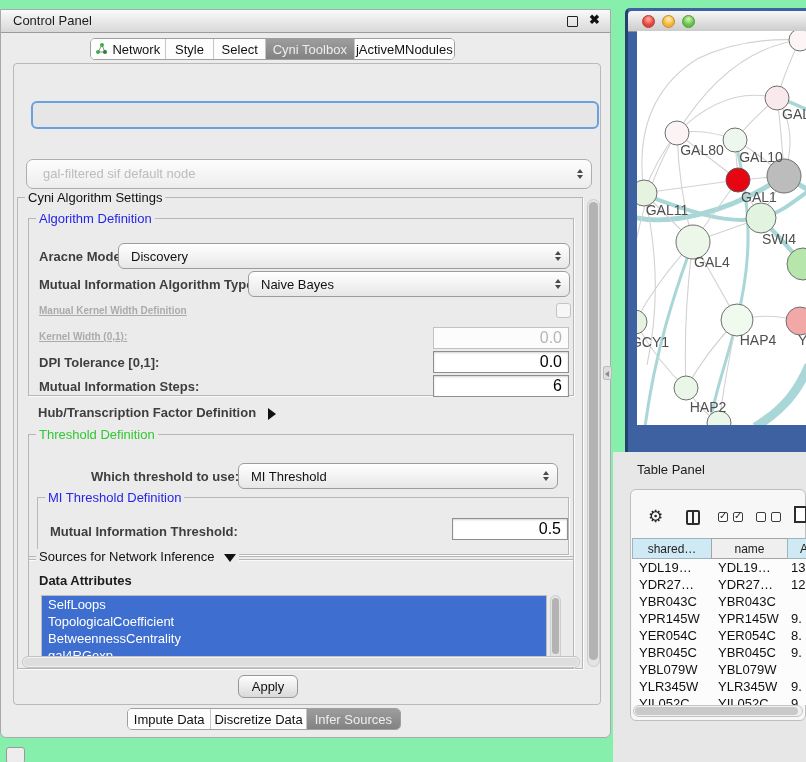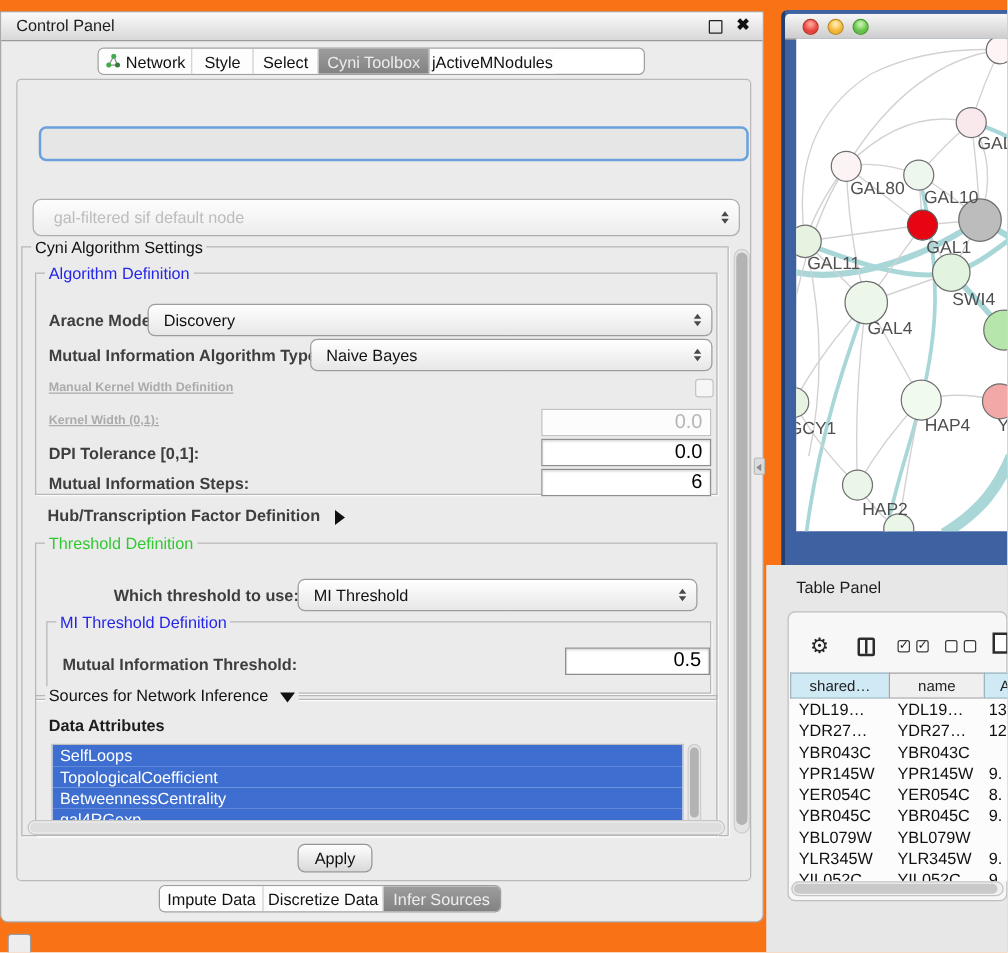--- a/index.html
+++ b/index.html
@@ -1,16 +1,16 @@
 <!DOCTYPE html>
 <html><head>
 <meta charset="utf-8">
 <style>
   html,body{margin:0;padding:0;background:#fff;}
-  #root{position:relative;width:806px;height:762px;background:#f97316;overflow:hidden;
+  #root{position:relative;width:806px;height:762px;background:#86efac;overflow:hidden;
         font-family:"Liberation Sans",sans-serif;font-size:13px;color:#222;}
   .abs{position:absolute;}
 
   
   .cpwin{left:0;top:9px;width:611px;height:729px;background:#ececec;
          border:1px solid #a9a9a9;border-radius:0 0 6px 6px;box-sizing:border-box;}
   .cptitle{left:0;top:0;width:100%;height:22px;
            background:linear-gradient(#fafafa,#d8d8d8);border-bottom:1px solid #9b9b9b;}
   .cptitle .txt{position:absolute;left:12px;top:3px;font-size:13px;color:#1c1c1c;}
   .winbtn-float{position:absolute;right:32px;top:6px;width:9px;height:9px;border:1.5px solid #222;border-radius:1px;}
@@ -120,21 +120,21 @@
 
 <div id="root">
 
   <div class="abs cpwin">
     <div class="abs cptitle">
       <span class="txt">Control Panel</span>
       <span class="winbtn-float"></span>
       <span class="winbtn-close">✖</span>
     </div>
 
-    <div class="abs tabgrp" style="left:77px;top:28px;width:438px;height:22px">
+    <div class="abs tabgrp" style="left:89px;top:28px;width:365px;height:22px">
       <div class="tab" style="width:75px">
         <svg width="13" height="12" viewBox="0 0 13 12">
           <line x1="3" y1="9" x2="7" y2="2" stroke="#8a8a8a" stroke-width="1"></line>
           <line x1="7" y1="2" x2="10" y2="9" stroke="#8a8a8a" stroke-width="1"></line>
           <line x1="3" y1="9" x2="10" y2="9" stroke="#8a8a8a" stroke-width="1"></line>
           <circle cx="7" cy="2" r="2" fill="#3fae49"></circle>
             <circle cx="3" cy="9" r="2" fill="#3fae49"></circle>
             <circle cx="10" cy="9" r="2" fill="#2e7d36"></circle>
         </svg>
         <span>Network</span>

